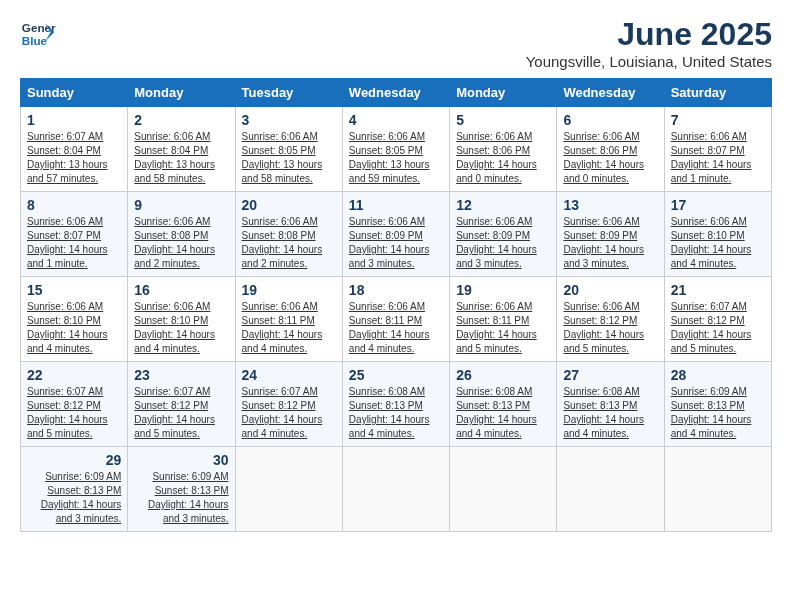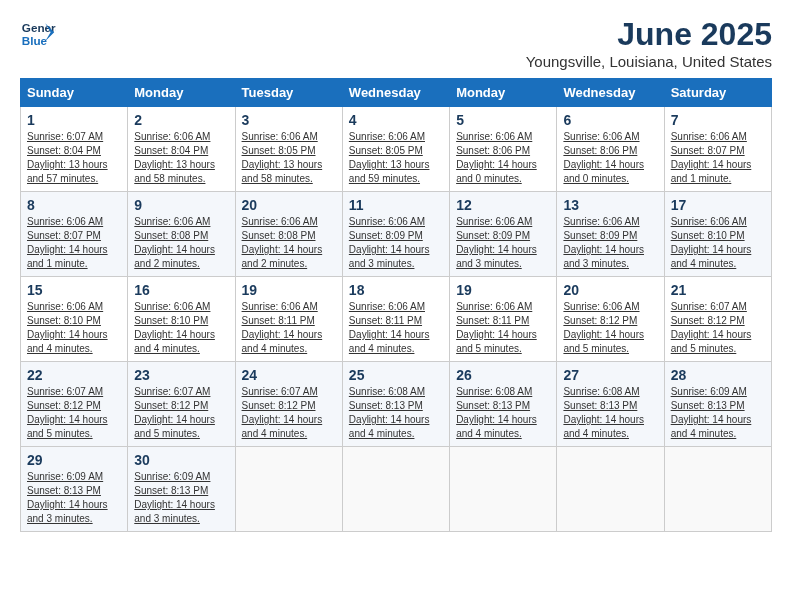--- a/index.html
+++ b/index.html
@@ -58,20 +58,21 @@
       padding: 5px 6px;
       width: calc(100% / 7);
       min-height: 80px;
       background: #fff;
     }
     .calendar tr:nth-child(even) td {
       background: #f4f7fb;
     }
     .calendar tr.last-row td {
       background: #f4f7fb;
+      text-align: right;
     }
     .day-num {
       font-size: 14px;
       font-weight: bold;
       color: #1a3a5c;
       display: block;
       margin-bottom: 2px;
     }
     .day-info {
       font-size: 10px;

